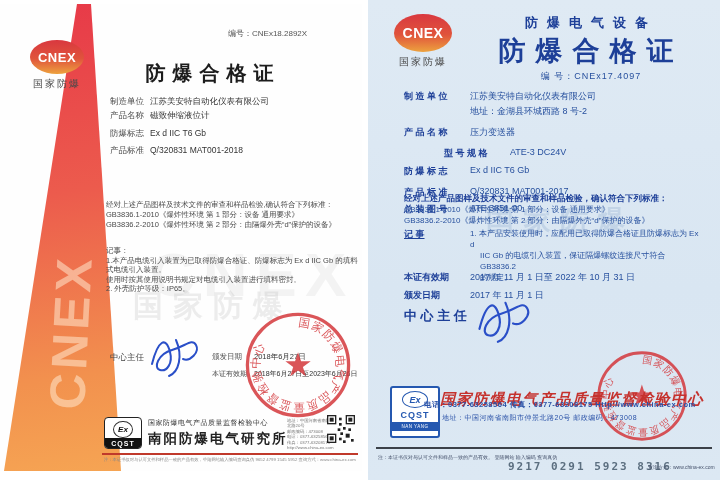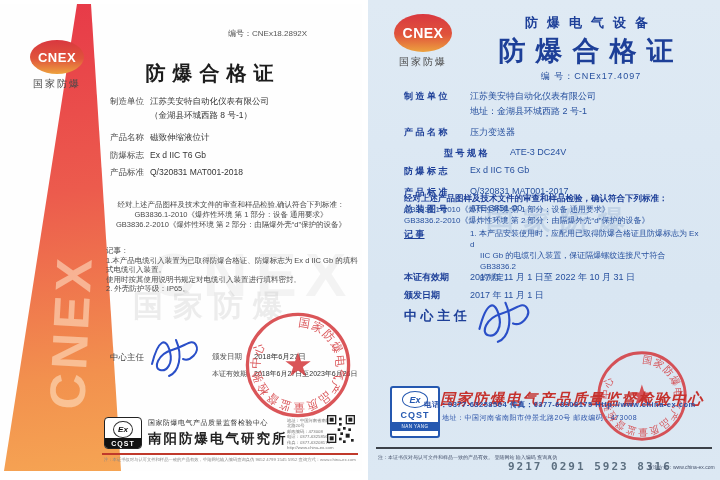--- a/index.html
+++ b/index.html
@@ -89,39 +89,35 @@
     <div class="logo-sub">国家防爆</div>
   </div>
 
   <div class="abs lc-title" style="left:113px;top:56px;width:200px;">防爆合格证</div>
 
   <div class="abs" style="left:110px;top:92px;width:245px;">
     <div class="frow" style="margin-bottom:2px;">
       <span class="lb">制造单位</span>
       <span>江苏美安特自动化仪表有限公司</span>
     </div>
-    <div class="frow" style="margin-bottom:10px;">
-      <span class="lb"></span>
-      <span>（金湖县环城西路 8 号-1）</span>
-    </div>
     <div class="frow">
       <span class="lb">产品名称</span>
       <span>磁致伸缩液位计</span>
     </div>
     <div class="frow">
       <span class="lb">防爆标志</span>
       <span>Ex d IIC T6 Gb</span>
     </div>
     <div class="frow">
       <span class="lb">产品标准</span>
       <span>Q/320831 MAT001-2018</span>
     </div>
   </div>
 
-  <div class="abs small-block" style="left:106px;top:196px;width:250px;text-align:center;">
+  <div class="abs small-block" style="left:106px;top:196px;width:250px;">
     <div>经对上述产品图样及技术文件的审查和样品检验,确认符合下列标准：</div>
     <div>GB3836.1-2010《爆炸性环境  第 1 部分：设备  通用要求》</div>
     <div>GB3836.2-2010《爆炸性环境 第 2 部分：由隔爆外壳“d”保护的设备》</div>
   </div>
 
   <div class="abs notes-block" style="left:106px;top:242px;width:255px;">
     <div>记事：</div>
     <div>1.本产品电缆引入装置为已取得防爆合格证、防爆标志为 Ex d IIC Gb 的填料式电缆引入装置。</div>
     <div>使用时按其使用说明书规定对电缆引入装置进行填料密封。</div>
     <div>2. 外壳防护等级：IP65。</div>
@@ -212,21 +208,21 @@
   <div class="abs rc-title" style="left:103px;top:33px;width:240px;">防爆合格证</div>
   <div class="abs rc-certno" style="left:103px;top:70px;width:240px;">编 号：CNEx17.4097</div>
 
   <div class="abs" style="left:36px;top:90px;width:300px;">
     <div class="rrow" style="margin-bottom:2px;">
       <span class="lb">制 造 单 位</span>
       <span>江苏美安特自动化仪表有限公司</span>
     </div>
     <div class="rrow" style="margin-bottom:8px;">
       <span class="lb"></span>
-      <span>地址：金湖县环城西路 2 号-1</span>
+      <span>地址：金湖县环城西路 8 号-2</span>
     </div>
     <div class="rrow" style="margin-bottom:8px;">
       <span class="lb">产 品 名 称</span>
       <span>压力变送器</span>
     </div>
     <div class="rrow" style="margin-bottom:5px;padding-left:40px;">
       <span class="lb">型 号 规 格</span>
       <span>ATE-3     DC24V</span>
     </div>
     <div class="rrow" style="margin-bottom:8px;">

